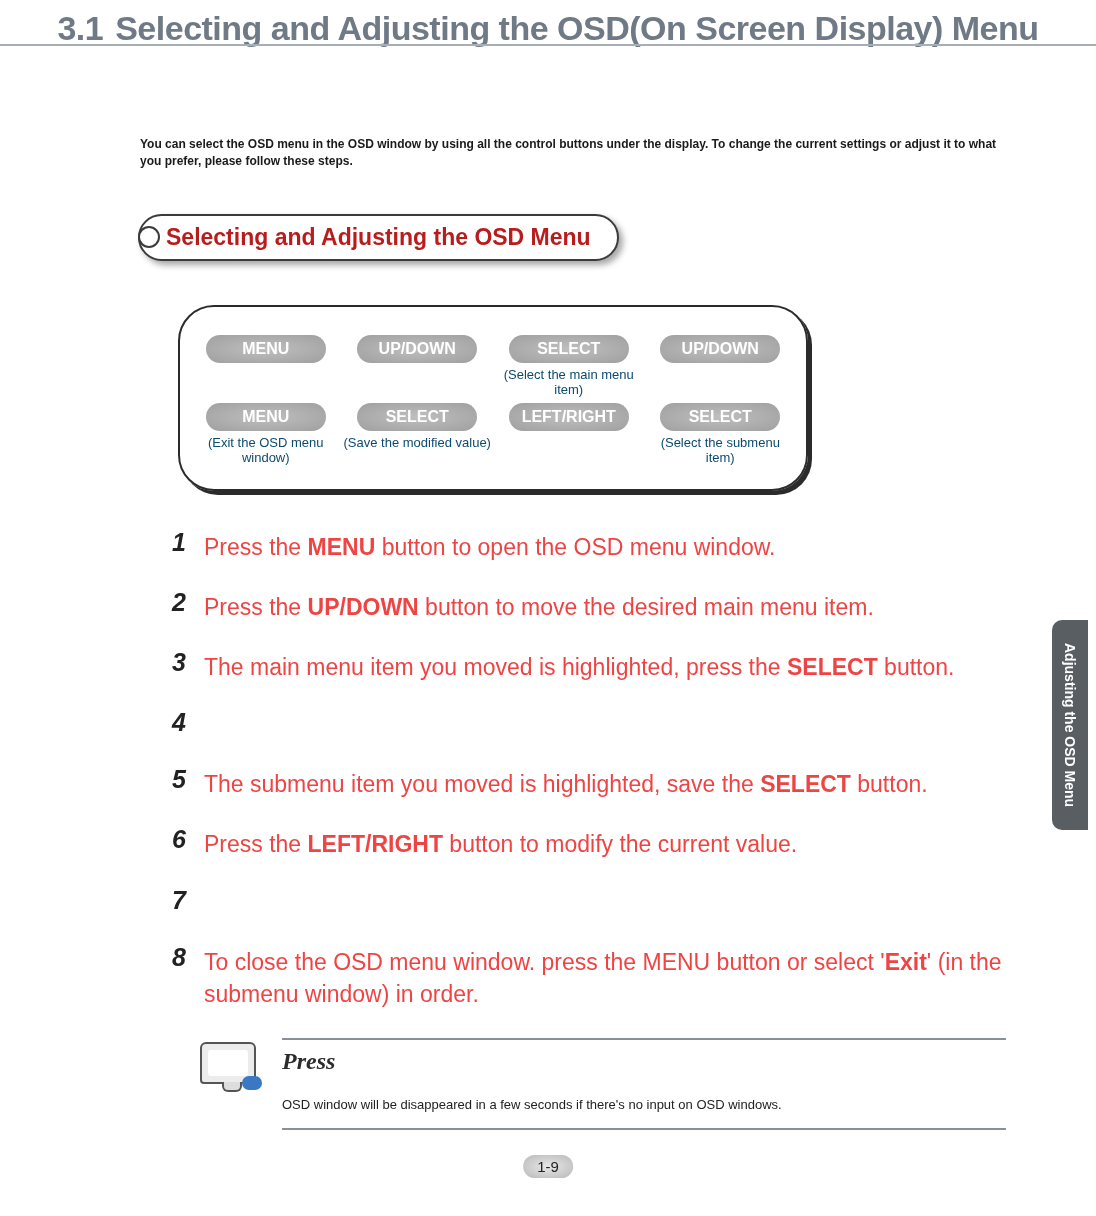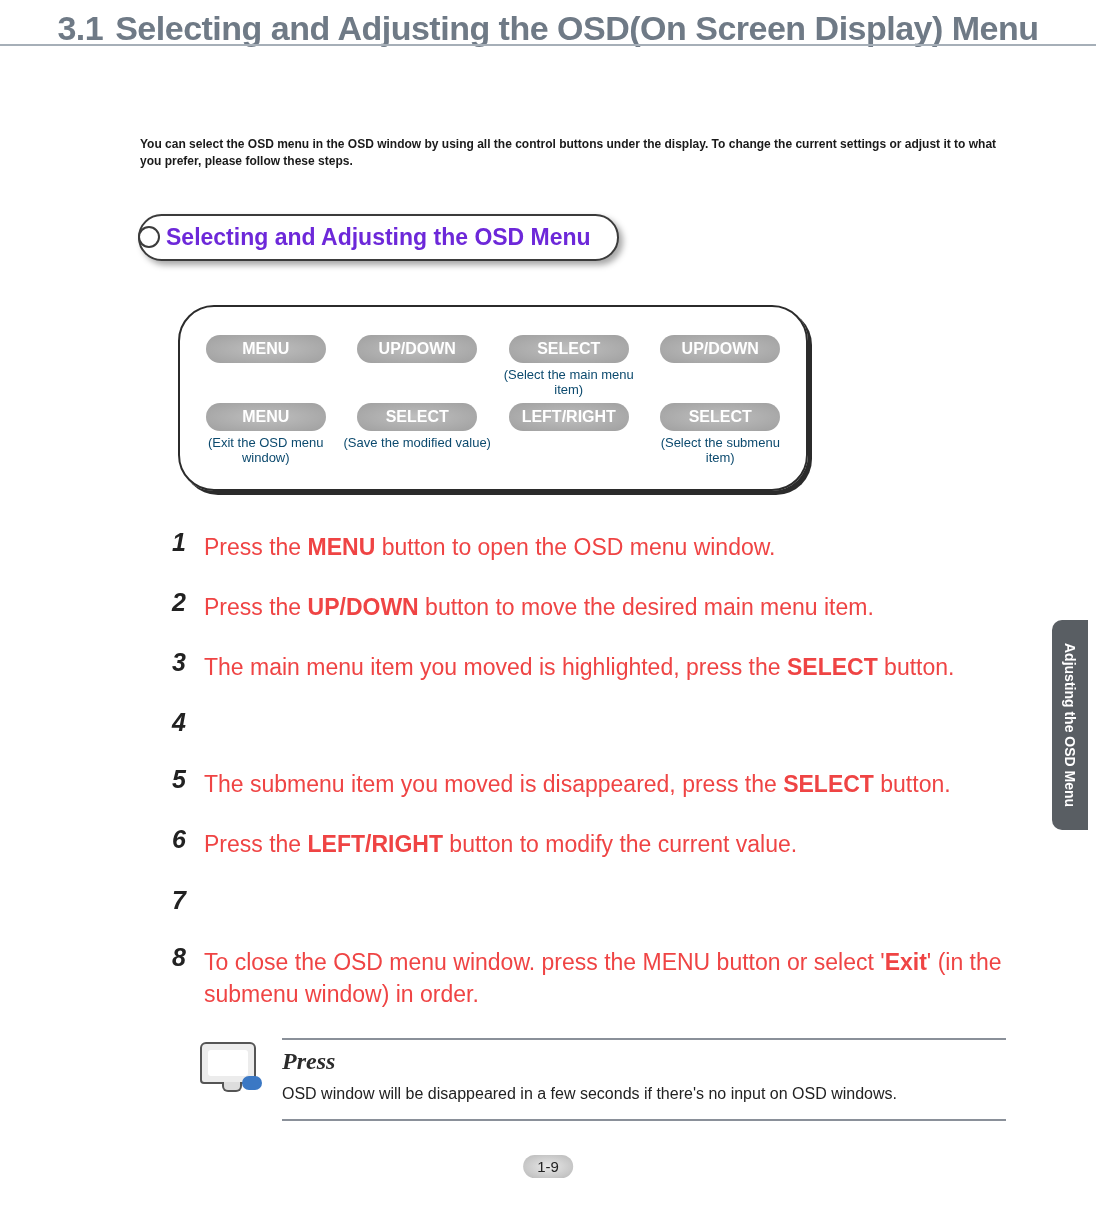--- a/index.html
+++ b/index.html
@@ -43,21 +43,21 @@
   }
   .pill-title {
     display: inline-block;
     position: relative;
     background: #fff;
     border: 2px solid #3b3b3b;
     border-radius: 999px;
     padding: 8px 26px;
     font-size: 23px;
     font-weight: bold;
-    color: #6d28d9;
+    color: #b91c1c;
     box-shadow: 4px 4px 6px rgba(0,0,0,0.35);
   }
   .pill-title::before {
     content: "";
     position: absolute;
     left: -2px; top: 50%;
     transform: translateY(-50%);
     width: 18px; height: 18px;
     background: #fff;
     border: 2px solid #3b3b3b;
@@ -172,22 +172,22 @@
     padding: 8px 0 16px;
   }
   .note-label {
     font-family: "Times New Roman", serif;
     font-style: italic;
     font-weight: bold;
     font-size: 24px;
     color: #2c2c2c;
   }
   .note-text {
-    margin-top: 10px;
-    font-size: 16px;
+    margin-top: 22px;
+    font-size: 13px;
     color: #222;
   }
   .page-num {
     position: absolute;
     left: 50%;
     bottom: 38px;
     transform: translateX(-50%);
     background: radial-gradient(ellipse at center, #e8e8e8 0%, #b8b8b8 100%);
     border-radius: 999px;
     padding: 3px 14px;
@@ -278,21 +278,21 @@
   </li>
   <li class="step">
     <span class="step-num">3</span>
     <span class="step-text"><span>The main menu item you moved is highlighted, press the </span><b>SELECT</b><span> button.</span></span>
   </li>
   <li class="step">
     <span class="step-num">4</span>
   </li>
   <li class="step">
     <span class="step-num">5</span>
-    <span class="step-text"><span>The submenu item you moved is disappeared, press the </span><b>SELECT</b><span> button.</span></span>
+    <span class="step-text"><span>The submenu item you moved is highlighted, save the </span><b>SELECT</b><span> button.</span></span>
   </li>
   <li class="step">
     <span class="step-num">6</span>
     <span class="step-text"><span>Press the </span><b>LEFT/RIGHT</b><span> button to modify the current value.</span></span>
   </li>
   <li class="step">
     <span class="step-num">7</span>
   </li>
   <li class="step">
     <span class="step-num">8</span>

